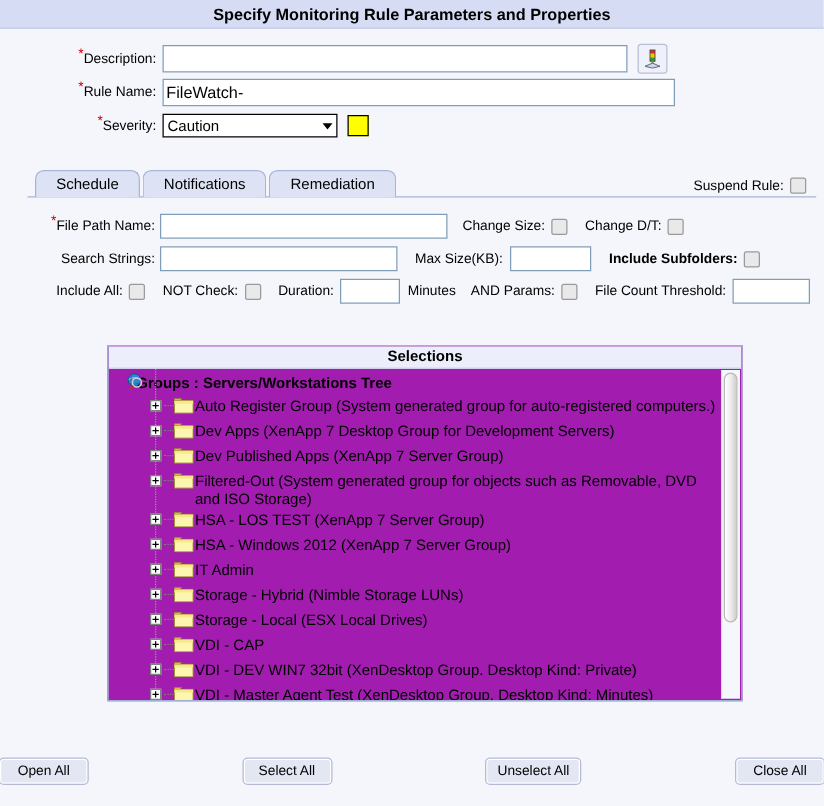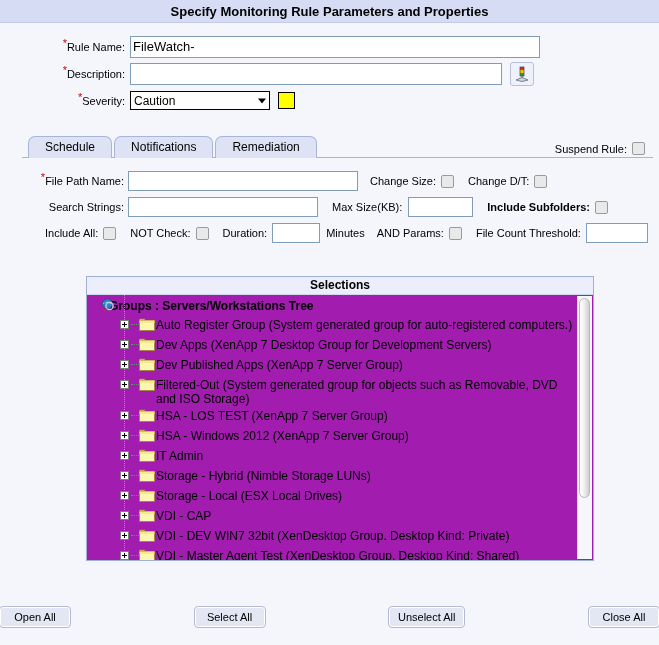--- a/index.html
+++ b/index.html
@@ -334,40 +334,40 @@
 <body>
 
 <div class="title-bar">
   <span>Specify Monitoring Rule Parameters and Properties</span>
 </div>
 
 <div class="top-form">
 
   <div class="frow">
     <div class="flabel" style="width:125px;">
-      <span class="req">*</span><span>Rule Name:</span>
-    </div>
-    <input class="txt" style="width: 410px; height: 22px; font-size: 13px;" value="FileWatch-">
-  </div>
-
-  <div class="frow">
-    <div class="flabel" style="width:125px;">
       <span class="req">*</span><span>Description:</span>
     </div>
     <input class="txt" style="width: 372px; height: 22px; font-size: 13px;" value="">
     <div class="icon-btn">
       <svg width="16" height="16" viewBox="0 0 16 16">
         <rect x="6" y="1" width="4" height="3" fill="#d92b2b"></rect>
         <rect x="6" y="4" width="4" height="3" fill="#f2c200"></rect>
         <rect x="6" y="7" width="4" height="3" fill="#2f9e2f"></rect>
         <rect x="6" y="1" width="4" height="9" fill="none" stroke="#444" stroke-width="0.7"></rect>
         <rect x="7.2" y="10" width="1.6" height="3" fill="#8a8a5a"></rect>
         <path d="M2 14 L8 11.5 L14 14 L8 15.5 Z" fill="#cfd7e6" stroke="#4a5a72" stroke-width="0.7"></path>
       </svg>
     </div>
+  </div>
+
+  <div class="frow">
+    <div class="flabel" style="width:125px;">
+      <span class="req">*</span><span>Rule Name:</span>
+    </div>
+    <input class="txt" style="width: 410px; height: 22px; font-size: 13px;" value="FileWatch-">
   </div>
 
   <div class="frow">
     <div class="flabel" style="width:125px;">
       <span class="req">*</span><span>Severity:</span>
     </div>
     <div class="sel">
       <span>Caution</span>
       <span class="caret"></span>
     </div>
@@ -564,21 +564,21 @@
           <span class="label">VDI - DEV WIN7 32bit (XenDesktop Group. Desktop Kind: Private)</span>
         </div>
         <div class="tree-item">
           <span class="plusbox"></span>
           <span class="dots"></span>
           <span class="folder"><svg width="16" height="13" viewBox="0 0 16 13">
               <path d="M0.5 2.5 L5 2.5 L6.3 1 L0.5 1 Z" fill="#e8c55a" stroke="#9c8330" stroke-width="0.7"></path>
               <path d="M0.5 2.5 L15.5 2.5 L15.5 12.5 L0.5 12.5 Z" fill="#fdf6b0" stroke="#9c8330" stroke-width="0.8"></path>
               <path d="M0.5 2.5 L15.5 2.5 L15.5 5 L0.5 5 Z" fill="#f7e98a" stroke="none"></path>
             </svg></span>
-          <span class="label">VDI - Master Agent Test (XenDesktop Group. Desktop Kind: Shared)</span>
+          <span class="label">VDI - Master Agent Test (XenDesktop Group. Desktop Kind: Minutes)</span>
         </div>
       </div>
   </div>
 
   <div class="sb-track">
     <div class="sb-thumb"></div>
   </div>
 </div>
 
 <div class="btnrow" style="top:567px;">

